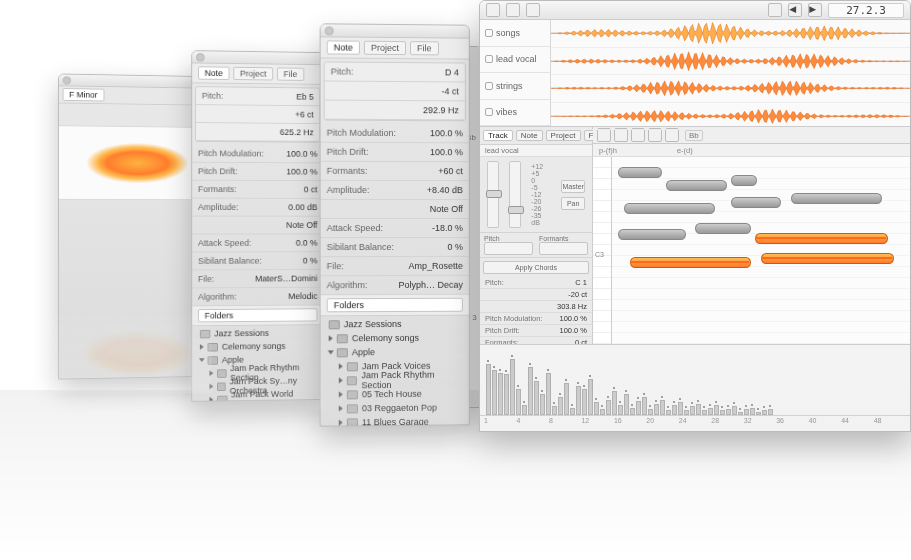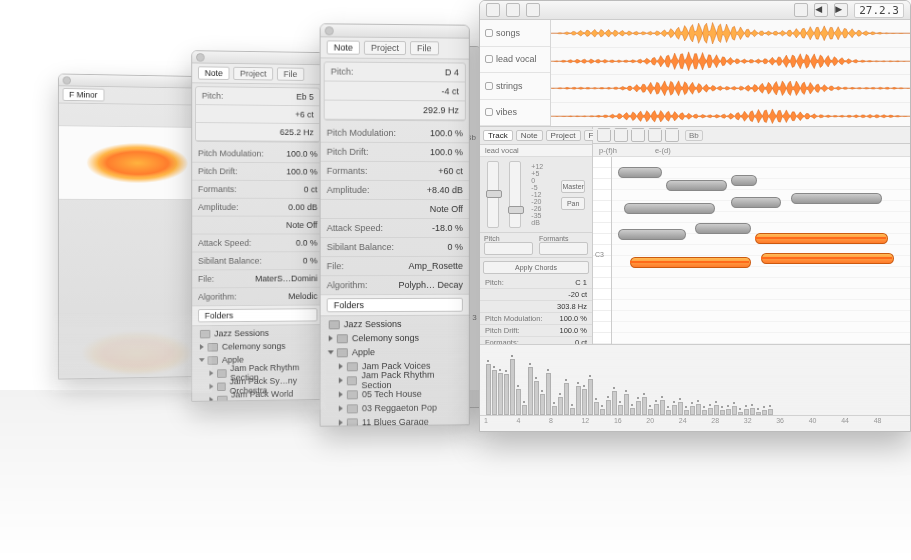--- a/index.html
+++ b/index.html
@@ -21,21 +21,21 @@
   .panel{background:#eee;border:1px solid #cfcfcf;margin:3px;border-radius:3px;}
   
   .blob{position:absolute;border-radius:50%/60%;opacity:.95;}
   .blob.orange{background:radial-gradient(ellipse at center,#ffb13c 0%,#ff7a2b 55%,rgba(255,122,43,0) 72%);}
   .blob.gold{background:radial-gradient(ellipse at center,#ffd26a 0%,#ffb13c 55%,rgba(255,177,60,0) 72%);}
   
   .main{position:absolute;top:0;right:0;width:430px;height:430px;background:#f1f1f1;border:1px solid #bbb;border-radius:6px 6px 0 0;box-shadow:0 14px 30px rgba(0,0,0,.25);overflow:hidden;display:flex;flex-direction:column;}
   .toolbar{height:18px;background:linear-gradient(#f7f7f7,#e5e5e5);border-bottom:1px solid #ccc;display:flex;align-items:center;padding:0 6px;gap:6px;}
   .toolbar .spacer{flex:1;}
   .toolbtn{width:12px;height:12px;border:1px solid #bbb;border-radius:2px;background:#f1f1f1;}
-  .timecode{font-family:monospace;font-size:11px;color:#444;padding:0 4px;border:1px solid #ccc;border-radius:2px;background:#fbfbfb;}
+  .timecode{font-family:monospace;font-size:11px;color:#444;padding:0 17px;border:1px solid #ccc;border-radius:2px;background:#fbfbfb;}
   .tracks-overview{height:106px;background:#fafafa;border-bottom:1px solid #ccc;display:flex;}
   .track-labels{width:70px;border-right:1px solid #d6d6d6;display:flex;flex-direction:column;}
   .track-label{flex:1;display:flex;align-items:center;padding:0 5px;border-bottom:1px solid #e3e3e3;color:#666;gap:3px;}
   .tl-dot{width:6px;height:6px;border:1px solid #aaa;border-radius:2px;}
   .ov-lanes{flex:1;position:relative;}
   .ov-lane{position:relative;border-bottom:1px solid #eee;}
   .mid{flex:1;display:flex;min-height:0;}
   .left-inspector{width:112px;border-right:1px solid #ccc;background:#eaeaea;display:flex;flex-direction:column;}
   .minitabs{display:flex;gap:3px;padding:3px;border-bottom:1px solid #d2d2d2;}
   .minitabs .tab{font-size:8px;padding:0 4px;}
@@ -442,21 +442,21 @@
       <div class="editor">
         <div class="ed-tools">
           <span class="toolbtn"></span>
           <span class="toolbtn"></span>
           <span class="toolbtn"></span>
           <span class="toolbtn"></span>
           <span class="toolbtn"></span>
           <div class="spacer"></div>
           <span style="font-size:8px;color:#777;border:1px solid #ccc;padding:0 3px;border-radius:2px;">Bb</span>
         </div>
-        <div style="height:12px;border-bottom:1px solid #ddd;display:flex;align-items:center;font-size:7.5px;color:#888;padding:0 6px;gap:38px;">
+        <div style="height:12px;border-bottom:1px solid #ddd;display:flex;align-items:center;font-size:7.5px;color:#888;padding:0 6px;gap:60px;">
           <span>p-(f)h</span>
           <span>e-(d)</span>
         </div>
         <div class="note-lane-wrap">
           <div class="piano">
             <span class="mark" style="top:50%;">C3</span>
           </div>
           <div class="note-area" id="notearea">
               <div class="noteblob grey" style="left: 2%; top: 10px; width: 14%;"></div>
               <div class="noteblob grey" style="left: 18%; top: 23px; width: 20%;"></div>

